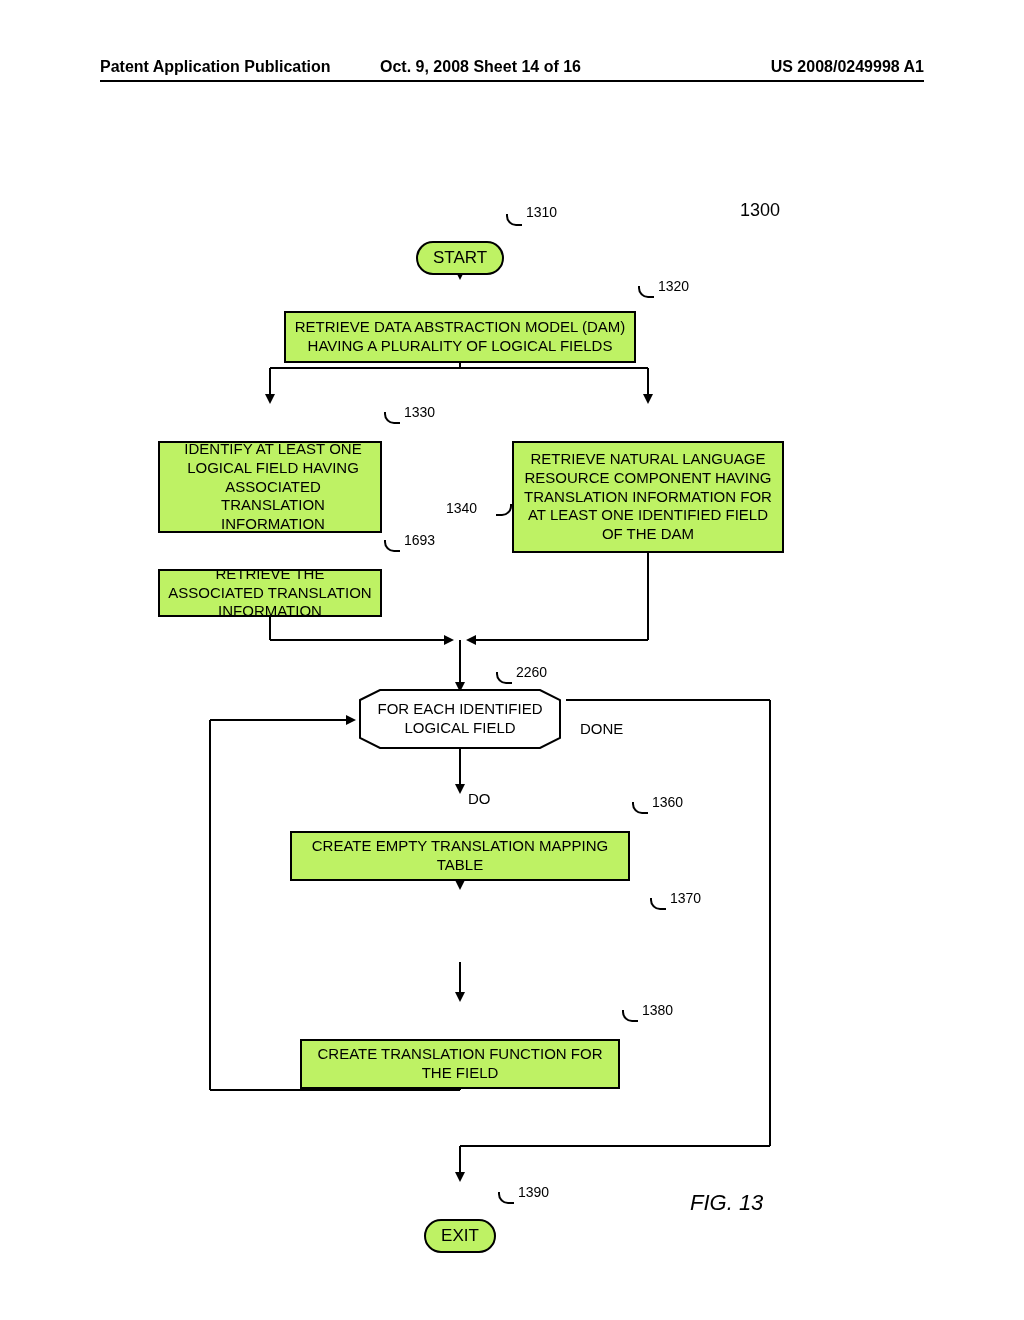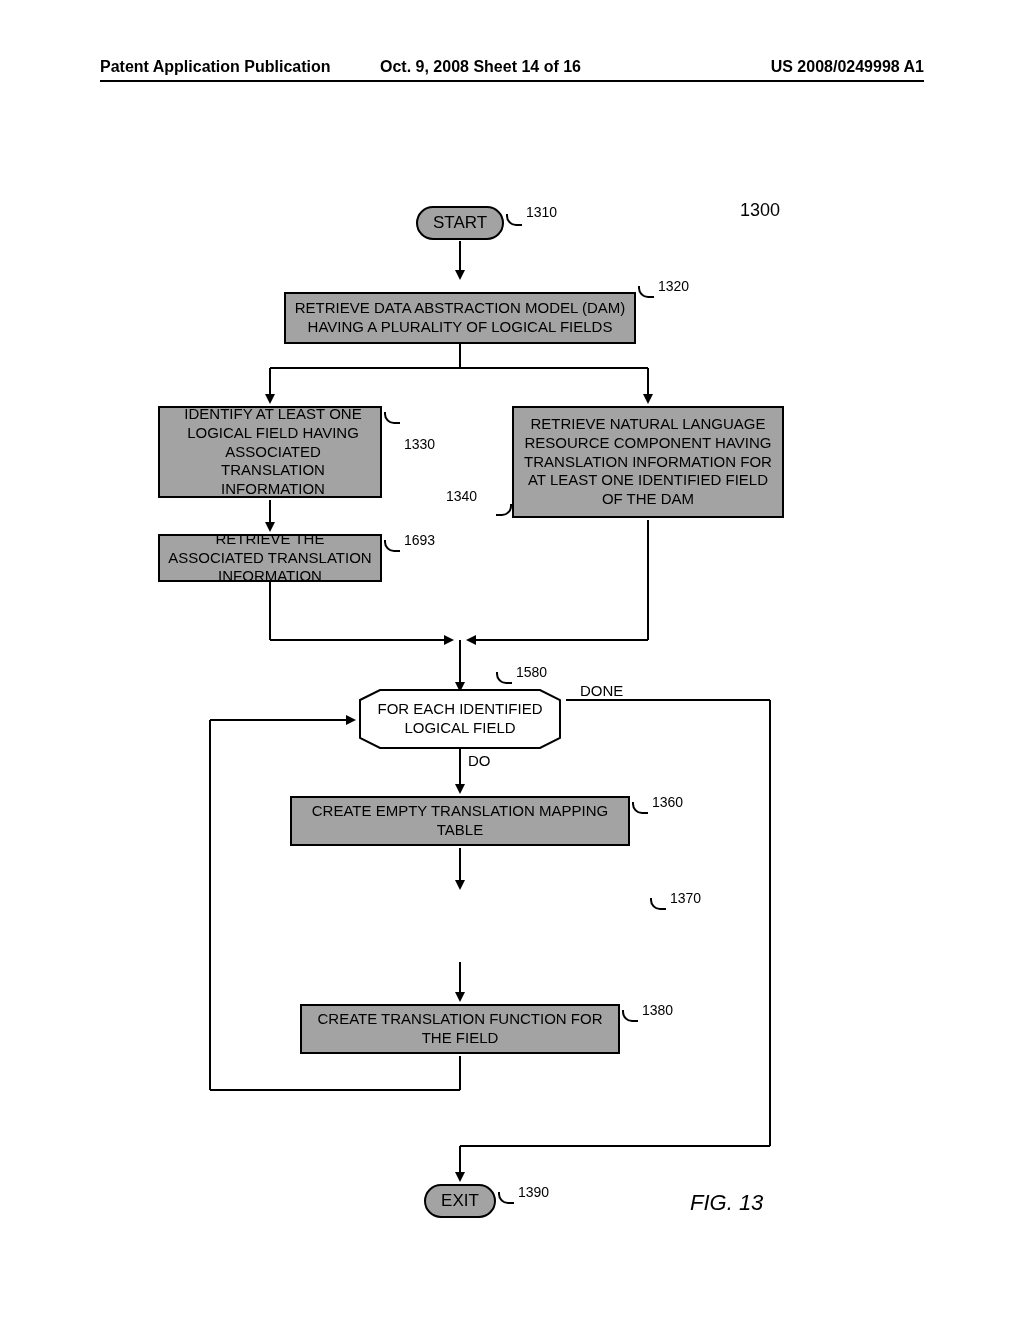--- a/index.html
+++ b/index.html
@@ -38,22 +38,23 @@
   .box {
     position: absolute;
     border: 2px solid #000;
     text-align: center;
     font-size: 15px;
     display: flex;
     align-items: center;
     justify-content: center;
     padding: 4px 8px;
     box-sizing: border-box;
-    background: #a3a3a3;
+    background: #bef264;
     line-height: 1.25;
+    margin-top: 35px;
   }
   .terminal {
     border-radius: 24px;
     font-size: 17px;
   }
   .refnum {
     position: absolute;
     font-size: 14px;
   }
   .hook {
@@ -77,20 +78,21 @@
   .dec-label {
     position: absolute;
     font-size: 15px;
     text-align: center;
     width: 100%;
     line-height: 1.25;
   }
   .sidelabel {
     position: absolute;
     font-size: 15px;
+    margin-top: 38px;
   }
   svg { position: absolute; top: 0; left: 0; }
 </style>
 </head>
 <body>
 
 <div class="header">
   <span class="header-left">Patent Application Publication</span>
   <span class="header-mid">Oct. 9, 2008   Sheet 14 of 16</span>
   <span class="header-right">US 2008/0249998 A1</span>
@@ -143,49 +145,49 @@
   </svg>
 
   <div class="topnum" style="left:740px; top:100px;">1300</div>
 
   <div class="box terminal" style="left:416px; top:106px; width:88px; height:34px;">
     <span>START</span>
   </div>
   <div class="hook" style="left:506px; top:114px;"></div>
   <div class="refnum" style="left:526px; top:104px;">1310</div>
 
-  <div class="box" style="left:284px; top:192px; width:352px; height:52px;">
+  <div class="box" style="left:284px; top:176px; width:352px; height:52px;">
     <span>RETRIEVE DATA ABSTRACTION MODEL (DAM) HAVING A PLURALITY OF LOGICAL FIELDS</span>
   </div>
   <div class="hook" style="left:638px; top:186px;"></div>
   <div class="refnum" style="left:658px; top:178px;">1320</div>
 
   <div class="box" style="left:158px; top:306px; width:224px; height:92px;padding-left:14px;">
     <span>IDENTIFY AT LEAST ONE LOGICAL FIELD HAVING ASSOCIATED TRANSLATION INFORMATION</span>
   </div>
   <div class="hook" style="left:384px; top:312px;"></div>
-  <div class="refnum" style="left:404px; top:304px;margin-top:32px;">1330</div>
+  <div class="refnum" style="left:404px; top:304px;">1330</div>
 
   <div class="box" style="left:512px; top:306px; width:272px; height:112px;">
     <span>RETRIEVE NATURAL LANGUAGE RESOURCE COMPONENT HAVING TRANSLATION INFORMATION FOR AT LEAST ONE IDENTIFIED FIELD OF THE DAM</span>
   </div>
-  <div class="refnum" style="left:446px; top:388px;">1340</div>
+  <div class="refnum" style="left:446px; top:400px;">1340</div>
   <div style="position:absolute; left:496px; top:404px; width:14px; height:10px; border-right:2px solid #000; border-bottom:2px solid #000; border-bottom-right-radius:10px;"></div>
 
   <div class="box" style="left:158px; top:434px; width:224px; height:48px;">
     <span>RETRIEVE THE ASSOCIATED TRANSLATION INFORMATION</span>
   </div>
   <div class="hook" style="left:384px; top:440px;"></div>
   <div class="refnum" style="left:404px; top:432px;">1693</div>
 
   <div class="dec-label" style="left:360px; top:600px; width:200px;">
     <span>FOR EACH IDENTIFIED LOGICAL FIELD</span>
   </div>
   <div class="hook" style="left:496px; top:572px;"></div>
-  <div class="refnum" style="left:516px; top:564px;">1580</div>
+  <div class="refnum" style="left:516px; top:564px;">2260</div>
   <div class="sidelabel" style="left:580px; top:582px;">DONE</div>
   <div class="sidelabel" style="left:468px; top:652px;">DO</div>
 
   <div class="box" style="left:290px; top:696px; width:340px; height:50px;">
     <span>CREATE EMPTY TRANSLATION MAPPING TABLE</span>
   </div>
   <div class="hook" style="left:632px; top:702px;"></div>
   <div class="refnum" style="left:652px; top:694px;">1360</div>
 
   <div class="hook" style="left:650px; top:798px;"></div>

